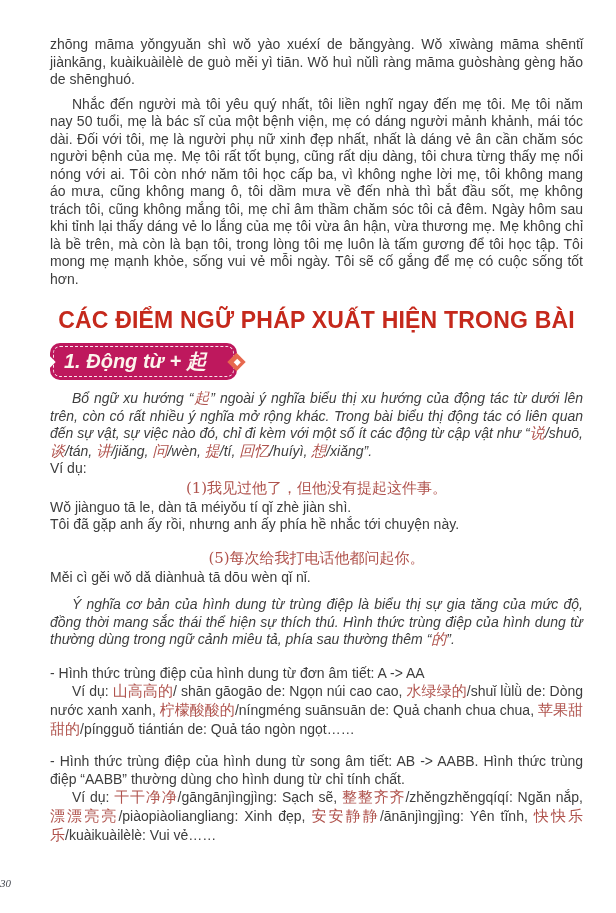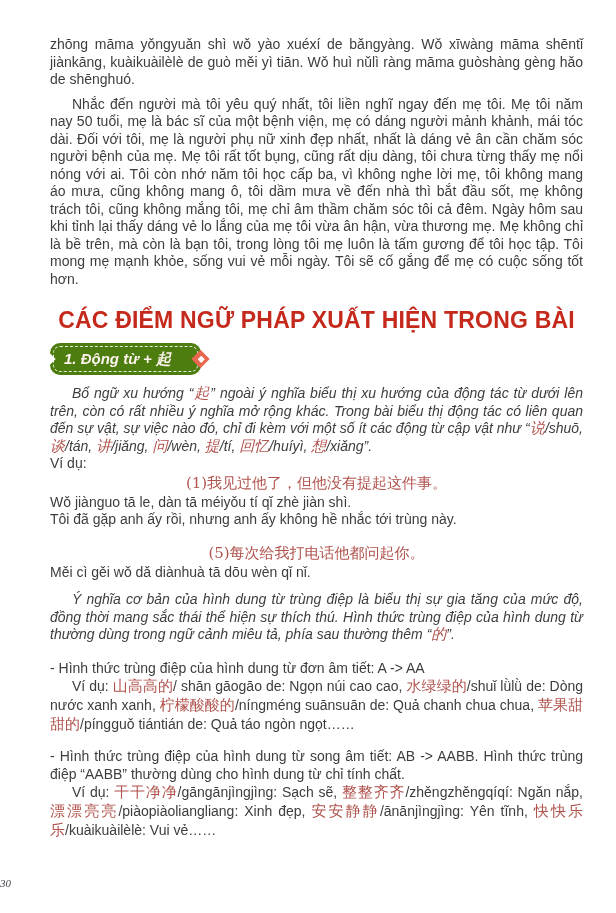--- a/index.html
+++ b/index.html
@@ -28,25 +28,25 @@
     font-weight:bold;
     font-size:23px;
     letter-spacing:0.2px;
     color:#c5291c;
   }
   .badge-row{margin-top:9px;}
   .badge-row-2{margin-top:12px;}
   .badge{
     position:relative;
     display:inline-block;
-    background:#4d7c0f;
+    background:#be185d;
     color:#fcf4ec;
     font-weight:bold;
     font-style:italic;
-    font-size:15px;
+    font-size:20px;
     line-height:1;
     padding:8px 30px 9px 14px;
     border-radius:10px;
   }
   .badge .dash-border{
     position:absolute;
     inset:3px;
     border:1.6px dashed rgba(255,255,255,0.88);
     border-radius:7px;
     pointer-events:none;
@@ -111,21 +111,21 @@
     </span>
   </div>
 
   <p class="indent g-intro"><span class="seg-vi">Bổ ngữ xu hướng “</span><span class="seg-cn">起</span><span class="seg-vi">” ngoài ý nghĩa biểu thị xu hướng của động tác từ dưới lên trên, còn có rất nhiều ý nghĩa mở rộng khác. Trong bài biểu thị động tác có liên quan đến sự vật, sự việc nào đó, chỉ đi kèm với một số ít các động từ cập vật như “</span><span class="seg-cn">说</span><span class="seg-vi">/shuō, </span><span class="seg-cn">谈</span><span class="seg-vi">/tán, </span><span class="seg-cn">讲</span><span class="seg-vi">/jiǎng, </span><span class="seg-cn">问</span><span class="seg-vi">/wèn, </span><span class="seg-cn">提</span><span class="seg-vi">/tí, </span><span class="seg-cn">回忆</span><span class="seg-vi">/huíyì, </span><span class="seg-cn">想</span><span class="seg-vi">/xiǎng”.</span></p>
 
   <p>Ví dụ:</p>
 
   <div class="example-block">
     <p class="cn-line">(1)我见过他了，但他没有提起这件事。</p>
     <p>Wǒ jiànguo tā le, dàn tā méiyǒu tí qǐ zhè jiàn shì.</p>
-    <p>Tôi đã gặp anh ấy rồi, nhưng anh ấy không hề nhắc tới trùng này.</p>
+    <p>Tôi đã gặp anh ấy rồi, nhưng anh ấy phía hề nhắc tới chuyện này.</p>
   </div>
 
   <div class="example-block example-gap">
     <p class="cn-line">(5)每次给我打电话他都问起你。</p>
     <p>Měi cì gěi wǒ dǎ diànhuà tā dōu wèn qǐ nǐ.</p>
   </div>
 
 
   <p class="indent g-intro"><span class="seg-vi">Ý nghĩa cơ bản của hình dung từ trùng điệp là biểu thị sự gia tăng của mức độ, đồng thời mang sắc thái thể hiện sự thích thú. Hình thức trùng điệp của hình dung từ thường dùng trong ngữ cảnh miêu tả, phía sau thường thêm “</span><span class="seg-cn">的</span><span class="seg-vi">”.</span></p>
 

